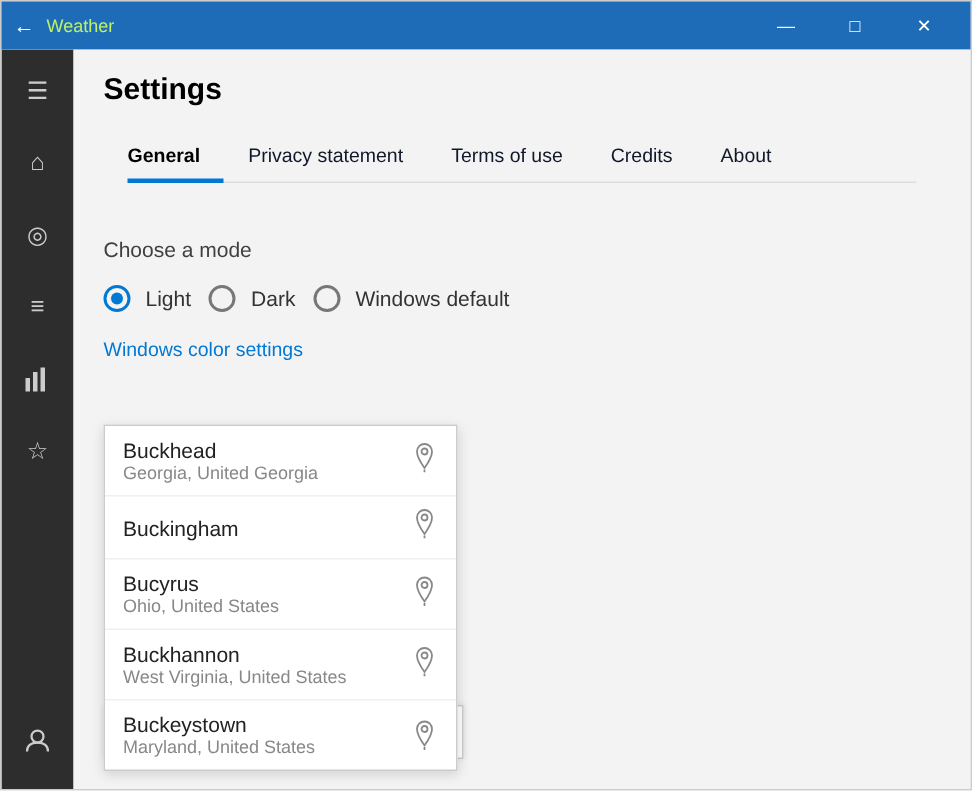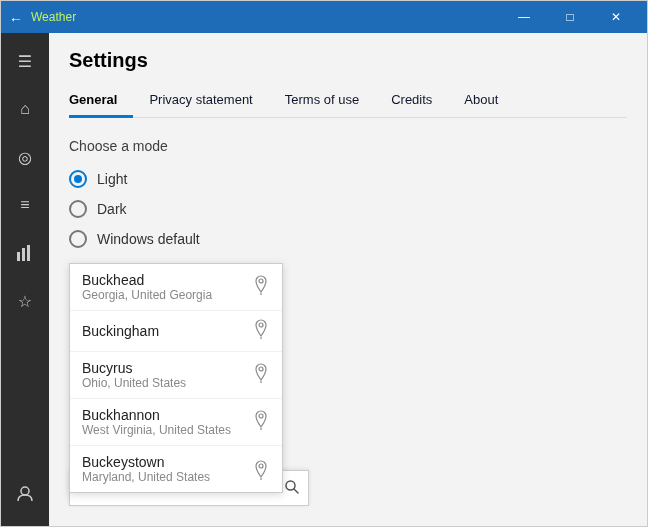--- a/index.html
+++ b/index.html
@@ -101,21 +101,21 @@
       font-size: 20px;
       font-weight: 600;
       color: #000;
       margin-bottom: 12px;
     }
 
     
     .tabs {
       display: flex;
       border-bottom: 1px solid #ddd;
-      margin: 0;
+      margin: 16px;
     }
     .tab {
       padding: 8px 16px 10px 16px;
       font-size: 13px;
       color: #0f172a;
       cursor: pointer;
       position: relative;
       white-space: nowrap;
     }
     .tab:first-child {
@@ -148,21 +148,21 @@
 
     .section-title {
       font-size: 14px;
       color: #404040;
       margin-bottom: 16px;
     }
 
     
     .radio-group {
       display: flex;
-      flex-direction: column;
+      flex-direction: row;
       gap: 12px;
       margin-bottom: 16px;
     }
     .radio-item {
       display: flex;
       align-items: center;
       gap: 10px;
       cursor: pointer;
     }
     .radio-circle {
@@ -197,21 +197,21 @@
       text-decoration: none;
       margin-bottom: 12px;
       display: inline-block;
     }
 
     
     .dropdown-list {
       position: absolute;
       top: 145px;
       left: 20px;
-      width: 214px;
+      width: 236px;
       background: white;
       border: 1px solid #ccc;
       box-shadow: 0 2px 8px rgba(0,0,0,0.15);
       z-index: 10;
     }
 
     .dropdown-item {
       display: flex;
       align-items: center;
       justify-content: space-between;

